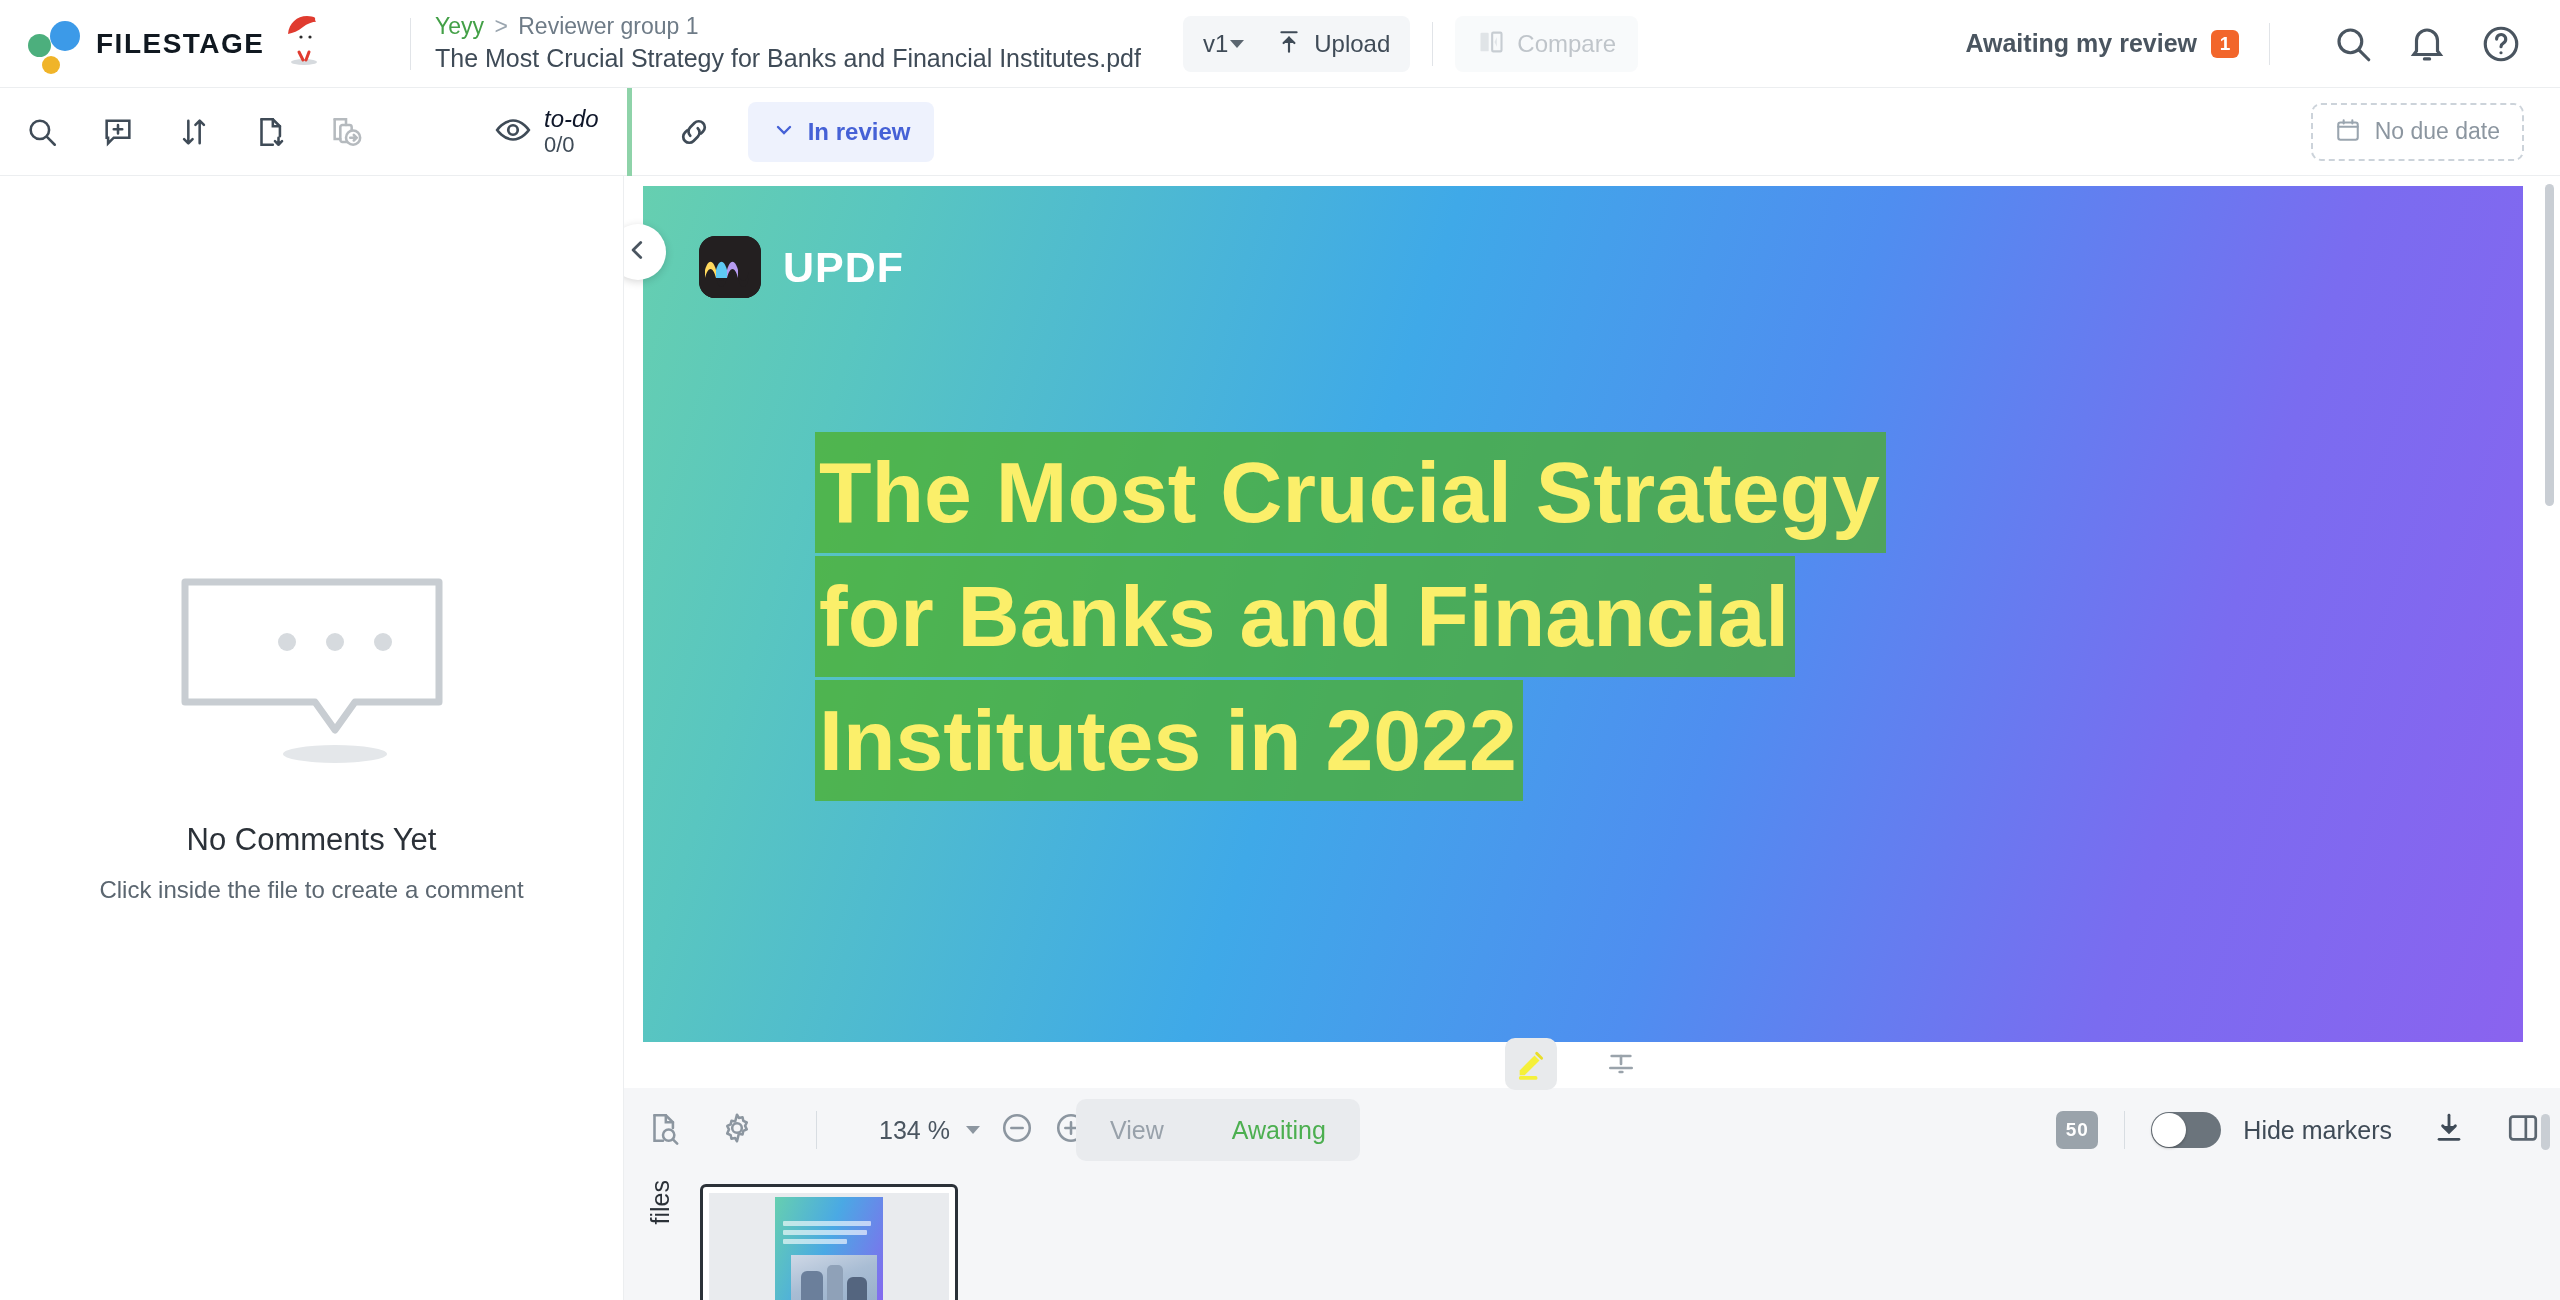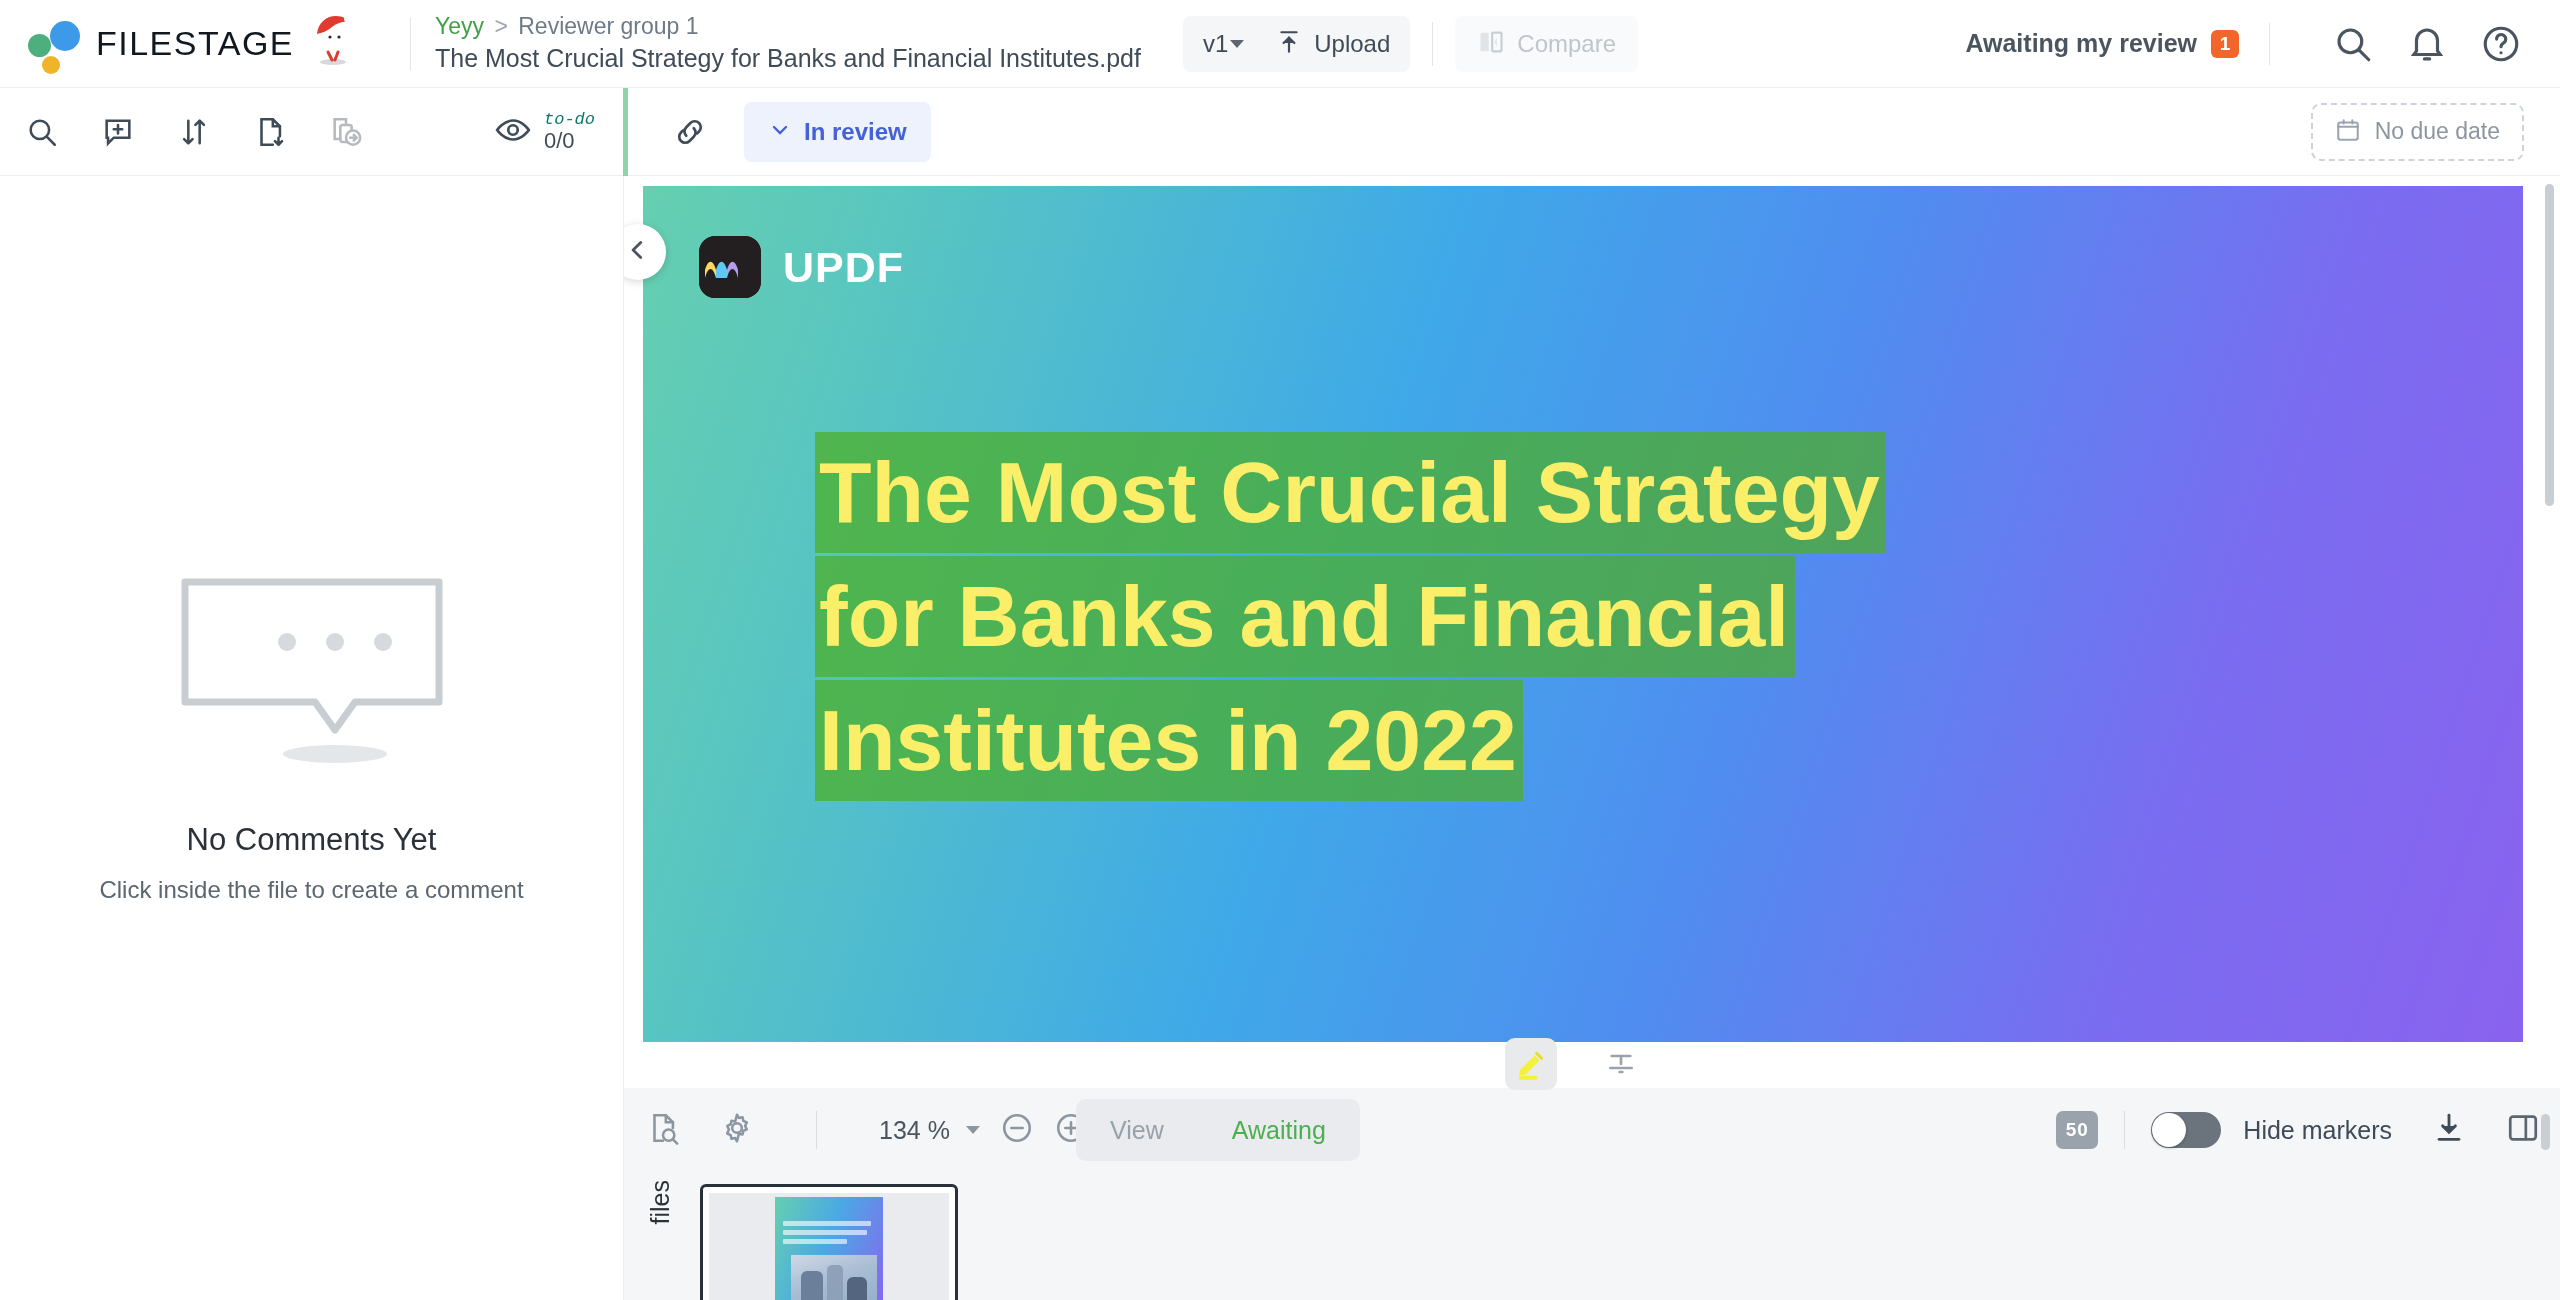--- a/index.html
+++ b/index.html
@@ -21,21 +21,21 @@
   .logo-block {
     display: flex; align-items: center; gap: 0px;
     padding-left: 28px; width: 404px; height: 88px;
   }
   .logo-dots { position: relative; width: 60px; height: 52px; flex: 0 0 auto; }
   .logo-dots i { position: absolute; border-radius: 50%; display: block; }
   .dot-green  { width: 23px; height: 23px; background: #4caf7d; left: 0px;  top: 16px; }
   .dot-blue   { width: 30px; height: 30px; background: #3c9ae8; left: 22px; top: 3px; }
   .dot-yellow { width: 18px; height: 18px; background: #f0b429; left: 14px; top: 38px; }
   .logo-word {
-    font-size: 34px; font-weight: normal; letter-spacing: 1.5px;
+    font-size: 28px; font-weight: bold; letter-spacing: 1.5px;
     color: #101820; margin-left: 8px;
   }
   .santa { margin-left: 12px; width: 54px; height: 56px; position: relative; top: -6px; }
 
   .header-divider {
     width: 1px; height: 52px; background: #e1e4e8; margin: 0 24px 0 6px;
   }
 
   .breadcrumb-block { display: flex; flex-direction: column; justify-content: center; height: 88px; gap: 2px; }
   .breadcrumb-row { font-size: 23px; color: #6e7b87; line-height: 1.2; }
@@ -81,21 +81,21 @@
     position: absolute; top: 88px; left: 0; width: 2560px; height: 88px;
     background: #ffffff; display: flex; align-items: center;
     border-bottom: 1px solid #eceef0;
   }
   .tool-icons { display: flex; align-items: center; gap: 36px; padding-left: 22px; }
   .tbtn { width: 40px; height: 40px; display: flex; align-items: center; justify-content: center; cursor: pointer; }
   .tbtn.disabled { opacity: .38; }
 
   .todo-group { display: flex; align-items: center; gap: 12px; margin-left: 128px; }
   .todo-text { display: flex; flex-direction: column; align-items: flex-start; line-height: 1.12; }
-  .todo-label { font-size: 17px; color: #0f766e; font-style: italic; font-family: Liberation Mono, monospace; }
+  .todo-label { font-size: 24px; color: #0f172a; font-style: italic; }
   .todo-count { font-size: 22px; color: #3f4b57; }
   .green-bar { width: 5px; height: 88px; background: #8ed3a9; margin-left: 28px; }
 
   .link-icon-wrap { margin-left: 42px; }
   .in-review-chip {
     display: flex; align-items: center; gap: 12px; margin-left: 34px;
     background: #eef2fd; border-radius: 8px; height: 60px; padding: 0 24px; cursor: pointer;
   }
   .in-review-text { font-size: 24px; color: #4561d6; font-weight: bold; }
 

